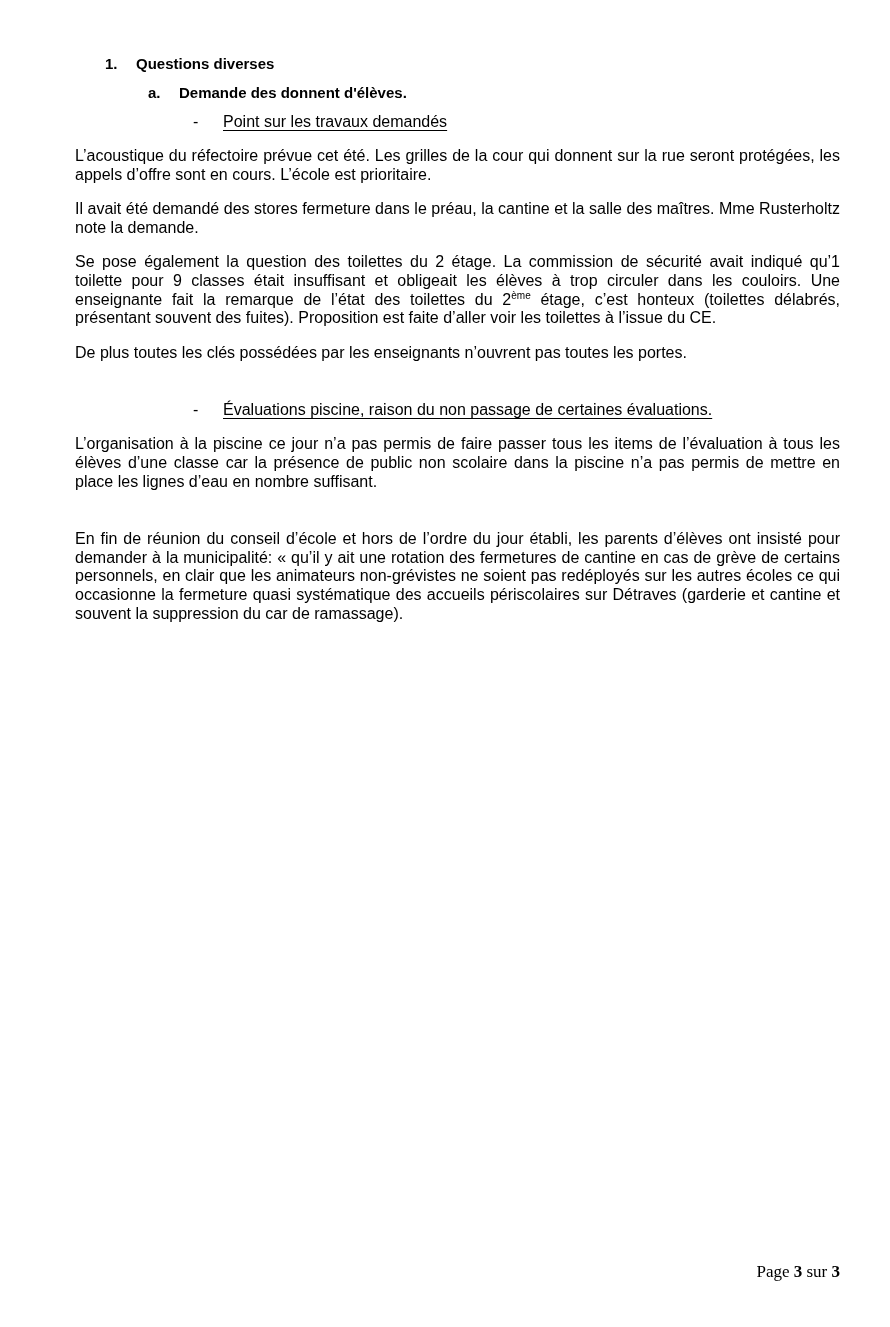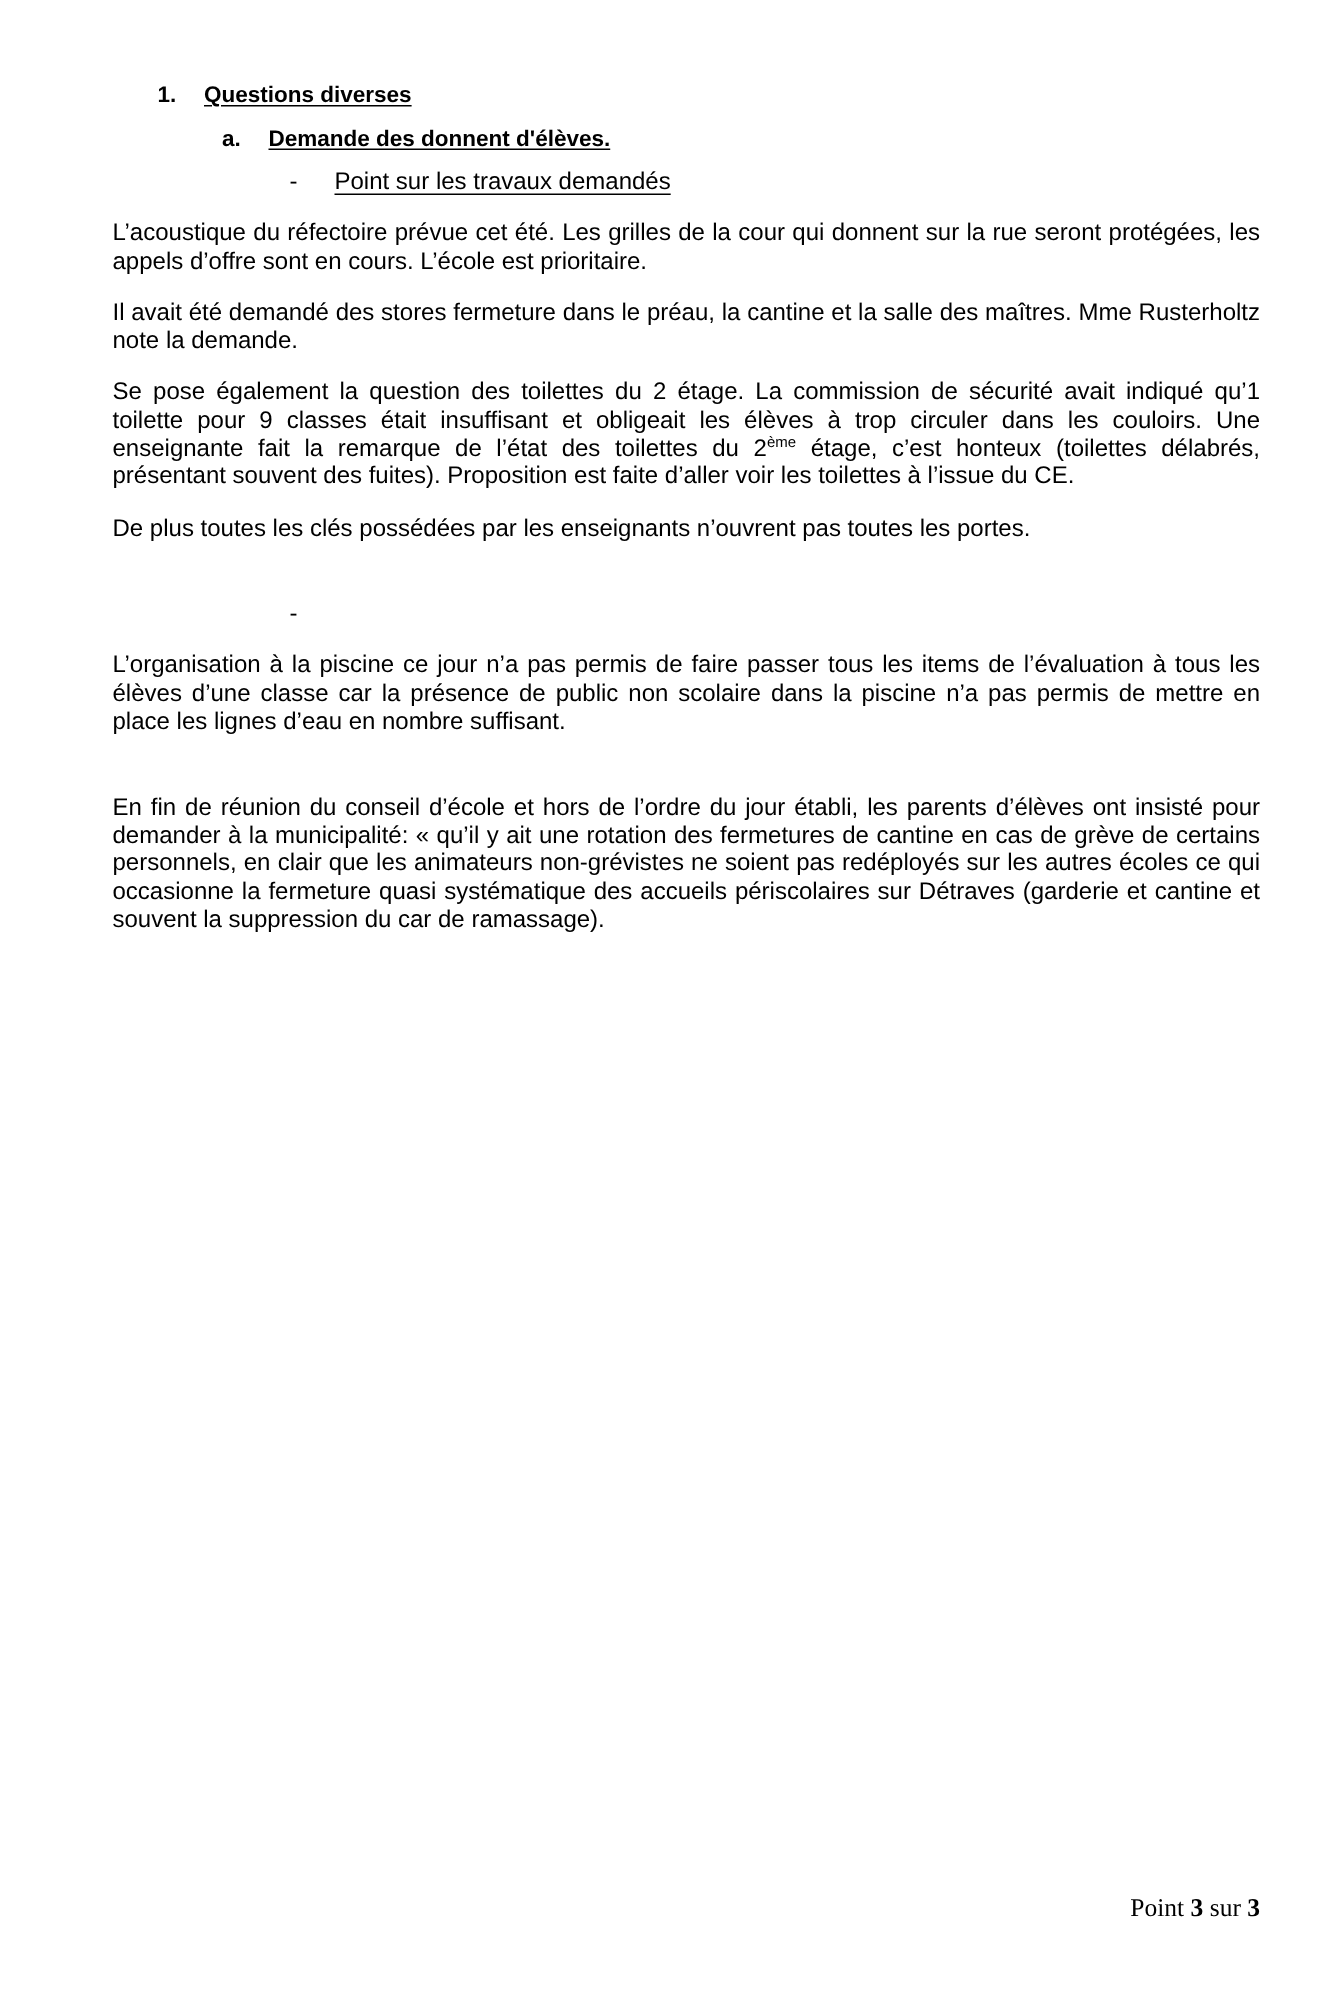--- a/index.html
+++ b/index.html
@@ -26,21 +26,21 @@
     display: flex;
     font-family: "Liberation Sans", sans-serif;
     font-weight: bold;
     font-size: 15px;
     line-height: 19px;
     margin-bottom: 10px;
   }
   .h1-row { padding-left: 30px; }
   .h2-row { padding-left: 73px; }
   .h-num { flex: none; width: 31px; }
-  .h-label { text-decoration: underline; text-underline-offset: 2px; }
+  .h-label { text-underline-offset: 2px; }
   
   .bullet-row {
     display: flex;
     font-family: "Liberation Sans", sans-serif;
     font-size: 16px;
     line-height: 19px;
     padding-left: 118px;
     margin-bottom: 10px;
   }
   .bullet-dash { flex: none; width: 30px; }
@@ -100,22 +100,23 @@
     <p class="body-par">Il avait été demandé des stores fermeture dans le préau, la cantine et la salle des maîtres. Mme Rusterholtz note la demande.</p>
 
     <p class="body-par"><span>Se pose également la question des toilettes du 2 étage. La commission de sécurité avait indiqué qu’1 toilette pour 9 classes était insuffisant et obligeait les élèves à trop circuler dans les couloirs. Une enseignante fait la remarque de l’état des toilettes du 2</span><sup class="ordinal">ème</sup><span> étage, c’est honteux (toilettes délabrés, présentant souvent des fuites). Proposition est faite d’aller voir les toilettes à l’issue du CE.</span></p>
 
 
 
     <p class="body-par">De plus toutes les clés possédées par les enseignants n’ouvrent pas toutes les portes.</p>
 
     <div class="bullet-row bullet-spaced">
       <span class="bullet-dash">-</span>
+      <span class="bullet-label">Évaluations piscine, raison du non passage de certaines évaluations.</span>
     </div>
 
     <p class="body-par">L’organisation à la piscine ce jour n’a pas permis de faire passer tous les items de l’évaluation à tous les élèves d’une classe car la présence de public non scolaire dans la piscine n’a pas permis de mettre en place les lignes d’eau en nombre suffisant.</p>
 
     <p class="body-par par-spaced">En fin de réunion du conseil d’école et hors de l’ordre du jour établi, les parents d’élèves ont insisté pour demander à la municipalité: « qu’il y ait une rotation des fermetures de cantine en cas de grève de certains personnels, en clair que les animateurs non-grévistes ne soient pas redéployés sur les autres écoles ce qui occasionne la fermeture quasi systématique des accueils périscolaires sur Détraves (garderie et cantine et souvent la suppression du car de ramassage).</p>
 
   </div>
 
-  <div class="footer"><span>Point </span><b>3</b><span> sur </span><b>3</b></div>
+  <div class="footer"><span>Page </span><b>3</b><span> sur </span><b>3</b></div>
 </div>
 
 </body></html>

